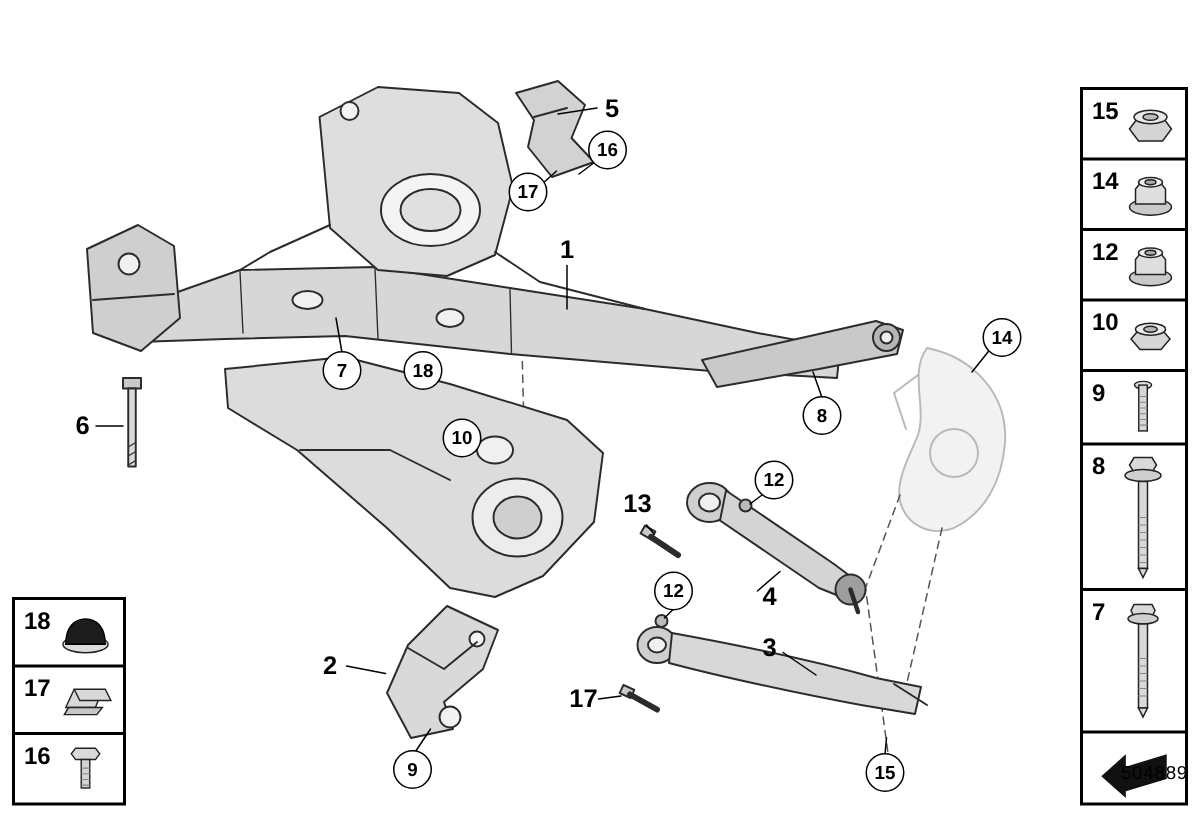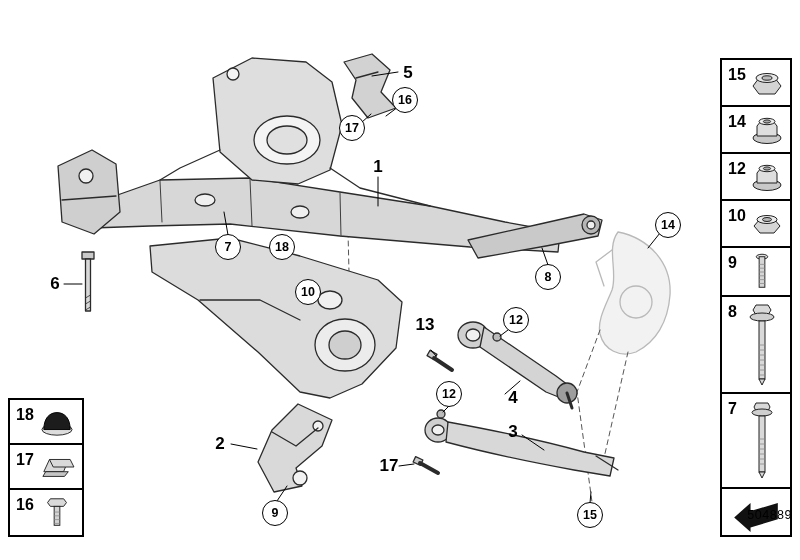--- a/index.html
+++ b/index.html
@@ -151,21 +151,21 @@
       <div class="callout circle" style="left: 405px; top: 100px;">16</div>
       <div class="callout circle" style="left: 352px; top: 128px;">17</div>
       <div class="callout plain" style="left: 378px; top: 167px;">1</div>
       <div class="callout circle" style="left: 228px; top: 247px;">7</div>
       <div class="callout circle" style="left: 282px; top: 247px;">18</div>
       <div class="callout circle" style="left: 548px; top: 277px;">8</div>
       <div class="callout circle" style="left: 668px; top: 225px;">14</div>
       <div class="callout plain" style="left: 55px; top: 284px;">6</div>
       <div class="callout circle" style="left: 308px; top: 292px;">10</div>
       <div class="callout circle" style="left: 516px; top: 320px;">12</div>
-      <div class="callout plain" style="left: 425px; top: 325px;">13</div>
+      <div class="callout plain" style="left: 425px; top: 336px;">13</div>
       <div class="callout circle" style="left: 449px; top: 394px;">12</div>
       <div class="callout plain" style="left: 513px; top: 398px;">4</div>
       <div class="callout plain" style="left: 220px; top: 444px;">2</div>
       <div class="callout plain" style="left: 513px; top: 432px;">3</div>
       <div class="callout plain" style="left: 389px; top: 466px;">17</div>
       <div class="callout circle" style="left: 275px; top: 513px;">9</div>
       <div class="callout circle" style="left: 590px; top: 515px;">15</div>
     </div>
 
   <div class="panel" style="left:8px;top:398px;width:76px;height:139px;">

